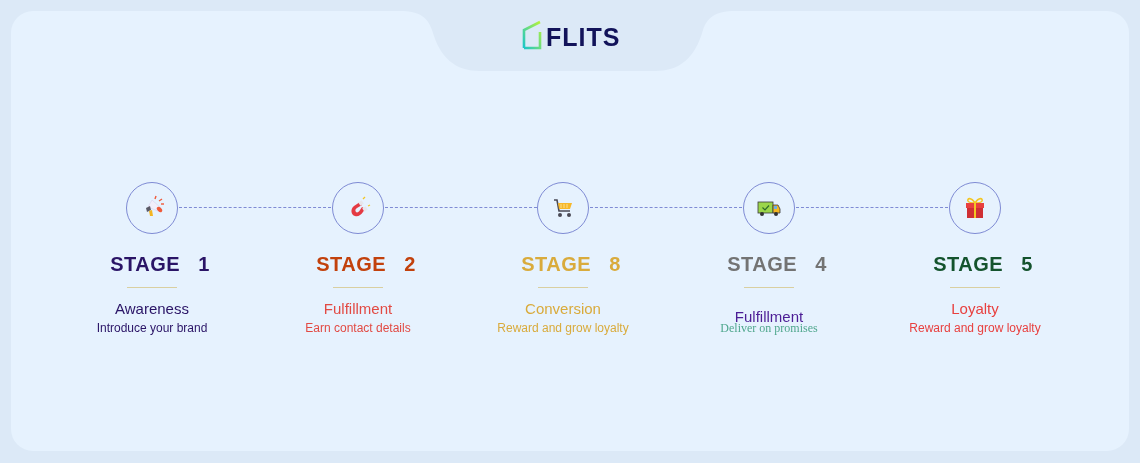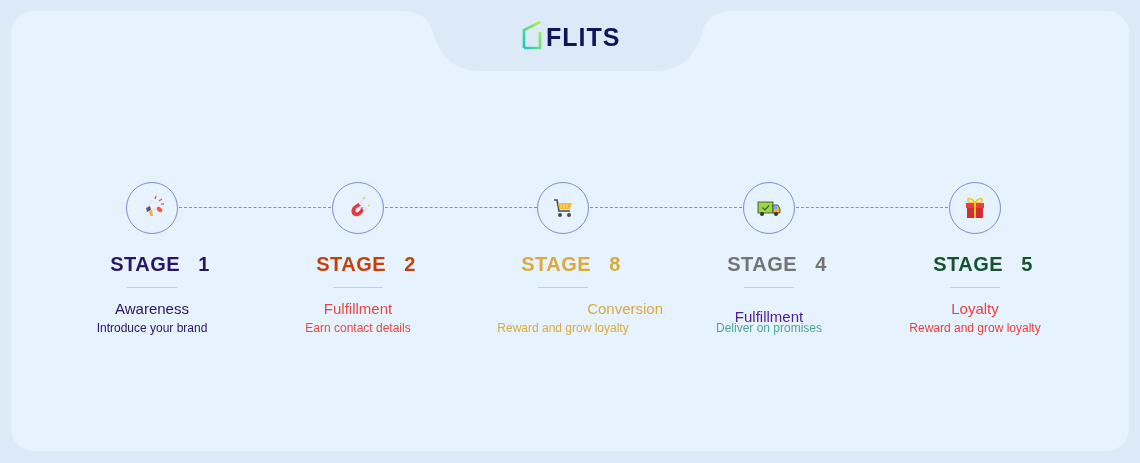--- a/index.html
+++ b/index.html
@@ -85,39 +85,39 @@
       <path d="M9,9 L23,9 L21,15 L10,15 Z" fill="#f7b82a"></path>
       <line x1="12" y1="10" x2="12" y2="14" stroke="#fde9a8" stroke-width="0.8"></line>
       <line x1="15" y1="10" x2="15" y2="14" stroke="#fde9a8" stroke-width="0.8"></line>
       <line x1="18" y1="10" x2="18" y2="14" stroke="#fde9a8" stroke-width="0.8"></line>
       <circle cx="11" cy="21" r="2" fill="#4a4a55"></circle>
       <circle cx="20" cy="21" r="2" fill="#4a4a55"></circle>
     </svg>
   </div>
   <div class="title" style="color:#d9ab3c;">STAGE  8</div>
   <div class="rule"></div>
-  <div class="name" style="color:#d9ab3c;text-align:right;">Conversion</div>
+  <div class="name" style="color:#d9ab3c;">Conversion</div>
   <div class="desc" style="color:#d9ab3c;">Reward and grow loyalty</div>
 </div>
 
 <div class="stage" style="left:669px; top:182px;">
   <div class="circle">
     <svg width="30" height="28" viewBox="0 0 30 28">
       <rect x="4" y="8" width="15" height="11" fill="#9bd64a" stroke="#3b3b3b" stroke-width="0.8"></rect>
       <path d="M19,11 L24,11 L26,15 L26,19 L19,19 Z" fill="#f3b623" stroke="#3b3b3b" stroke-width="0.8"></path>
       <rect x="20" y="12" width="3" height="3" fill="#6aaee6"></rect>
       <polyline points="8.5,13.5 11,16 15,11.5" fill="none" stroke="#2d6b2a" stroke-width="1.2"></polyline>
       <circle cx="8" cy="20" r="2" fill="#333"></circle>
       <circle cx="22" cy="20" r="2" fill="#333"></circle>
     </svg>
   </div>
   <div class="title" style="color:#737373;">STAGE  4</div>
   <div class="rule"></div>
   <div class="name" style="color:#4c1d95;margin-top:8px;">Fulfillment</div>
-  <div class="desc" style="color:#4fa78d;">Deliver on promises</div>
+  <div class="desc" style="color:#4fa78d;font-family:Liberation Serif, serif;">Deliver on promises</div>
 </div>
 
 <div class="stage" style="left:875px; top:182px;">
   <div class="circle">
     <svg width="28" height="28" viewBox="0 0 28 28">
       <path d="M14,9 C10,3 6,4 7,7 C8,9 12,9 14,9 C16,9 20,9 21,7 C22,4 18,3 14,9 Z" fill="none" stroke="#f3c623" stroke-width="1.6"></path>
       <rect x="5" y="9" width="18" height="5" fill="#e8403f"></rect>
       <rect x="6" y="14" width="16" height="10" fill="#cf2f34"></rect>
       <rect x="13" y="9" width="2" height="15" fill="#f3c623"></rect>
     </svg>

